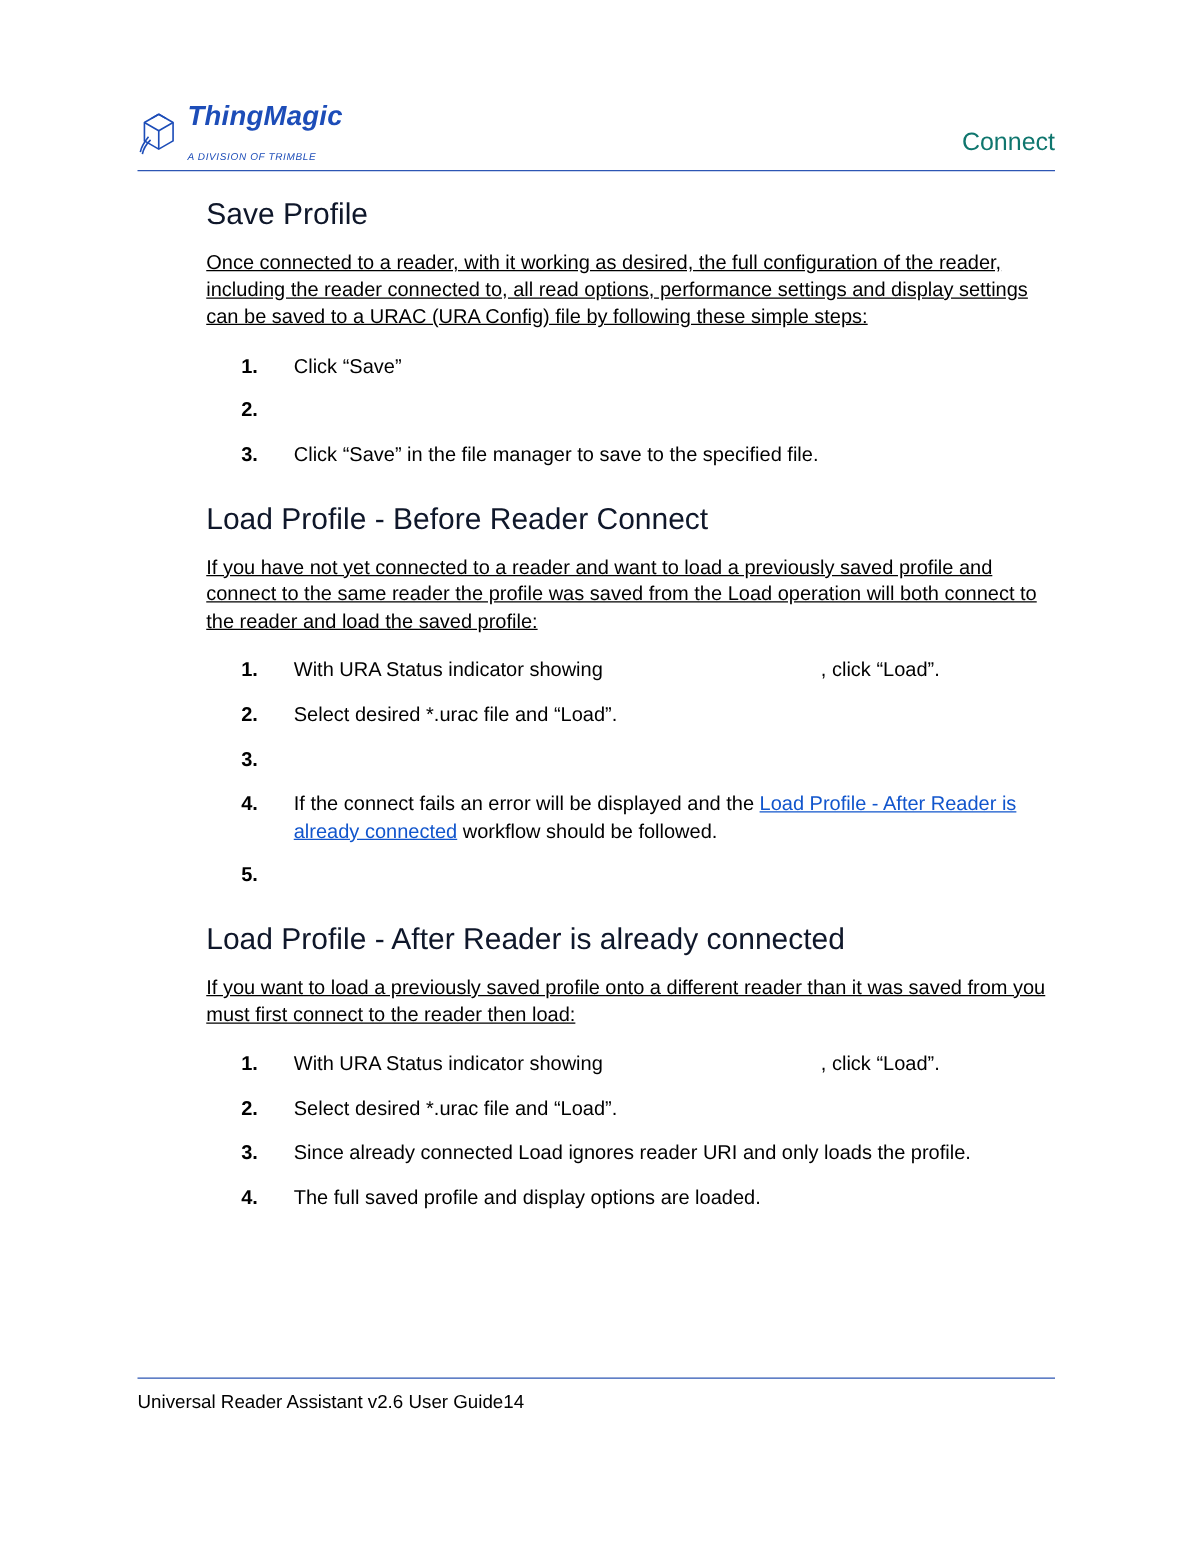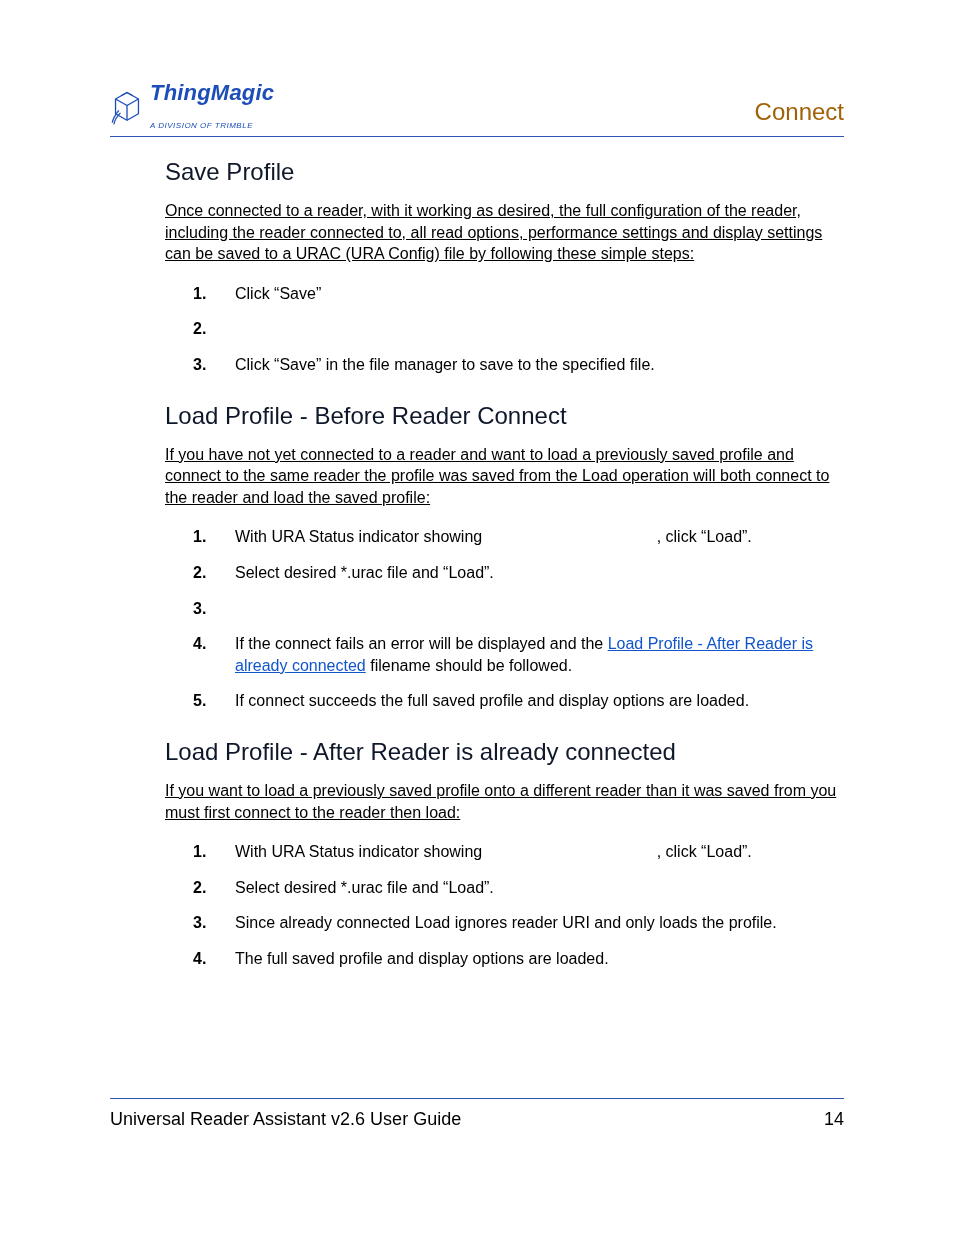--- a/index.html
+++ b/index.html
@@ -48,22 +48,22 @@
     letter-spacing: 0.2px;
   }
   .logo-sub {
     font-size: 8px;
     letter-spacing: 0.5px;
     color: #1d4db8;
     font-style: italic;
     margin-top: 18px;
   }
   .header-title {
-    font-size: 24px;
-    color: #a16207;
+    font-size: 20px;
+    color: #0f766e;
     margin-bottom: 4px;
   }
   .content {
     position: absolute;
     left: 165px;
     right: 110px;
     top: 158px;
   }
   h2 {
     font-weight: normal;
@@ -108,22 +108,21 @@
     text-decoration: underline;
   }
   .footer {
     position: absolute;
     left: 110px;
     right: 110px;
     bottom: 105px;
     border-top: 1px solid #2d56b4;
     padding-top: 10px;
     display: flex;
-    justify-content: space-between;
-    font-size: 18px;
+    font-size: 15px;
   }
 </style>
 </head>
 <body>
 
 <div class="page">
 
   <div class="header">
     <div class="logo">
       <span>
@@ -176,26 +175,25 @@
       <li>
         <span class="num">2.</span>
         <span class="li-body">Select desired *.urac file and “Load”.</span>
       </li>
       <li>
         <span class="num">3.</span>
       </li>
       <li>
         <span class="num">4.</span>
         <span class="li-body">
-          <span>If the connect fails an error will be displayed and the </span><a href="#" class="xref">Load Profile - After Reader is already connected</a><span> filename should be followed.</span>
+          <span>If the connect fails an error will be displayed and the </span><a href="#" class="xref">Load Profile - After Reader is already connected</a><span> workflow should be followed.</span>
         </span>
       </li>
       <li>
         <span class="num">5.</span>
-        <span class="li-body">If connect succeeds the full saved profile and display options are loaded.</span>
       </li>
     </ol>
 
     <h2>Load Profile - After Reader is already connected</h2>
     <p class="body">If you want to load a previously saved profile onto a different reader than it was saved from you must first connect to the reader then load:</p>
     <ol>
       <li>
         <span class="num">1.</span>
         <span class="li-body">
           <span>With URA Status indicator showing </span><span class="status-gap"></span><span>, click “Load”.</span>

